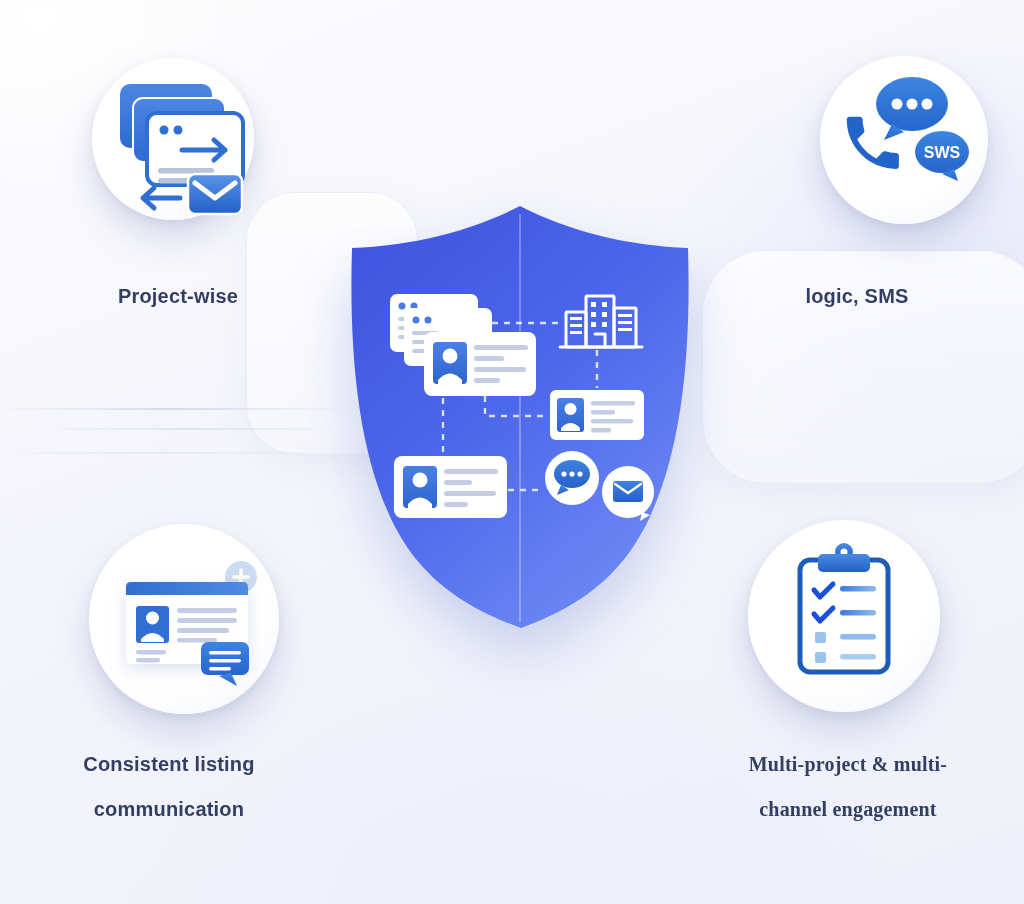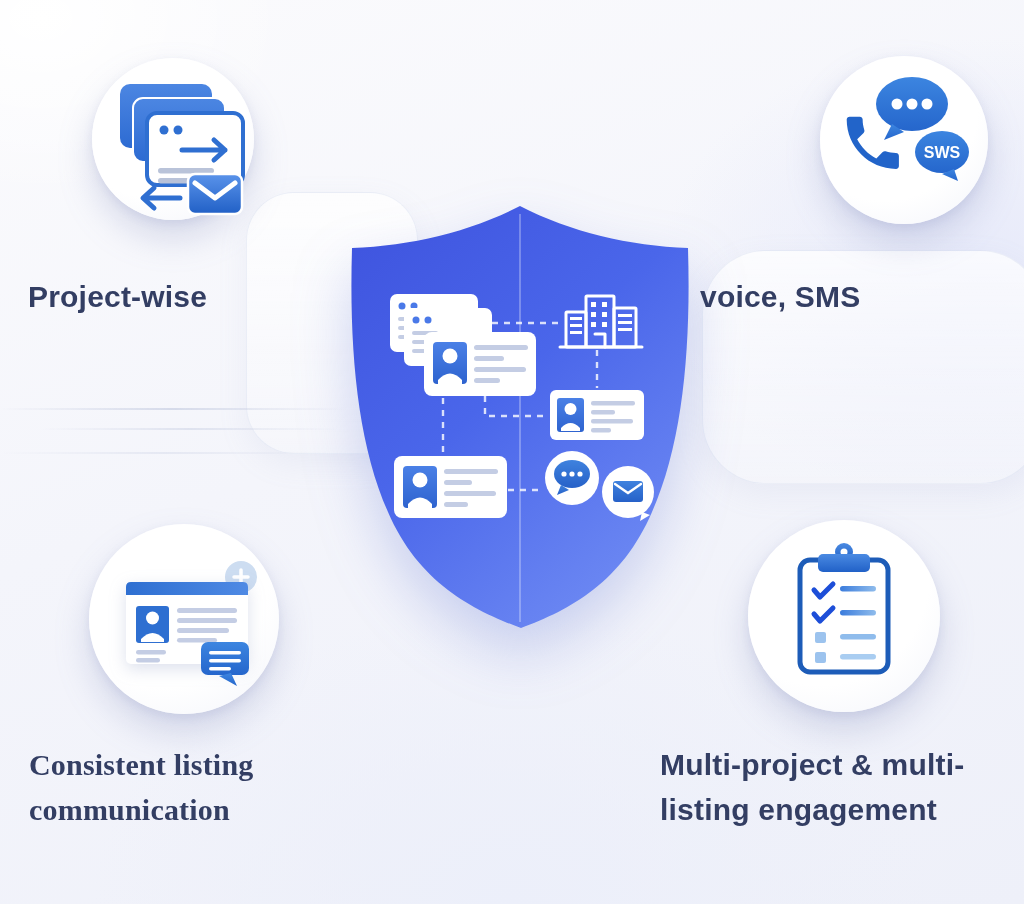--- a/index.html
+++ b/index.html
@@ -26,22 +26,22 @@
     background:linear-gradient(90deg, rgba(188,196,220,0), rgba(188,196,220,.55), rgba(188,196,220,0));}
   
   .plate{
     position:absolute; border-radius:50%;
     background:radial-gradient(circle at 38% 30%, #ffffff 60%, #f2f4fa 100%);
     box-shadow:0 18px 34px rgba(125,138,185,.28), 0 4px 10px rgba(125,138,185,.14);
   }
   .plate svg{ position:absolute; left:0; top:0; }
   
   .label{
-    position:absolute; color:#333e63; font-weight:700;
-    font-size:30px; line-height:45px; letter-spacing:.2px;
+    position:absolute; text-align:center; color:#333e63; font-weight:700;
+    font-size:20px; line-height:45px; letter-spacing:.2px;
   }
   .shield-wrap{ position:absolute; left:330px; top:190px; width:380px; height:460px;
     filter:drop-shadow(0 26px 28px rgba(90,110,210,.28)); }
 </style>
 </head>
 <body>
 
 <div class="stage">
 
   <div class="ghost tl"></div>
@@ -230,21 +230,21 @@
       </g>
 
       <g>
         <ellipse cx="122" cy="96" rx="27" ry="21" fill="url(#trBub)"></ellipse>
         <path d="M134 113 l4 12 l-16 -7 Z" fill="url(#trBub)"></path>
         <text x="122" y="102" text-anchor="middle" font-size="16" font-weight="bold" fill="#ffffff" font-family="Liberation Sans, sans-serif">SWS</text>
       </g>
     </svg>
   </div>
   <div class="label" style="left:700px; top:274px; width:314px;">
-    <div>voice, SMS</div>
+    <div>logic, SMS</div>
   </div>
 
   <div class="plate" style="left:89px; top:524px; width:190px; height:190px;">
     <svg width="190" height="190" viewBox="0 0 190 190">
       <defs>
         <linearGradient id="blBar" x1="0" y1="0" x2="1" y2="0">
           <stop offset="0" stop-color="#2e6fd1"></stop>
             <stop offset="1" stop-color="#4f8ae4"></stop>
         </linearGradient>
         <linearGradient id="blBub" x1="0" y1="0" x2="0" y2="1">
@@ -269,21 +269,21 @@
       </g>
       <g>
         <rect x="112" y="118" width="48" height="33" rx="7" fill="url(#blBub)"></rect>
         <path d="M142 149 l6 13 l-18 -10 Z" fill="url(#blBub)"></path>
         <rect x="120" y="127" width="32" height="3.5" rx="1.75" fill="#ffffff"></rect>
         <rect x="120" y="135" width="32" height="3.5" rx="1.75" fill="#ffffff"></rect>
         <rect x="120" y="143" width="22" height="3.5" rx="1.75" fill="#ffffff"></rect>
       </g>
     </svg>
   </div>
-  <div class="label" style="left:29px; top:742px; width:334px;font-family:Liberation Serif, serif;">
+  <div class="label" style="left:2px; top:742px; width:334px;">
     <div>Consistent listing</div>
     <div>communication</div>
   </div>
 
   <div class="plate" style="left:748px; top:520px; width:192px; height:192px;">
     <svg width="192" height="192" viewBox="0 0 192 192">
       <defs>
         <linearGradient id="brClip" x1="0" y1="0" x2="0" y2="1">
           <stop offset="0" stop-color="#4a8ae2"></stop>
             <stop offset="1" stop-color="#2161c7"></stop>
@@ -303,18 +303,18 @@
         <path d="M66 94 l6 7 l13 -13"></path>
       </g>
       <rect x="67" y="112" width="11" height="11" rx="2" fill="#9cc3ee"></rect>
       <rect x="67" y="132" width="11" height="11" rx="2" fill="#9cc3ee"></rect>
       <rect x="92" y="66" width="36" height="5.5" rx="2.75" fill="url(#brLine)"></rect>
       <rect x="92" y="90" width="36" height="5.5" rx="2.75" fill="url(#brLine)"></rect>
       <rect x="92" y="114" width="36" height="5.5" rx="2.75" fill="#8fbcec"></rect>
       <rect x="92" y="134" width="36" height="5.5" rx="2.75" fill="#a9cdf1"></rect>
     </svg>
   </div>
-  <div class="label" style="left:660px; top:742px; width:336px;">
+  <div class="label" style="left:680px; top:742px; width:336px;font-family:Liberation Serif, serif;">
     <div>Multi-project &amp; multi-</div>
-    <div>listing engagement</div>
+    <div>channel engagement</div>
   </div>
 
 </div>
 
 </body></html>

